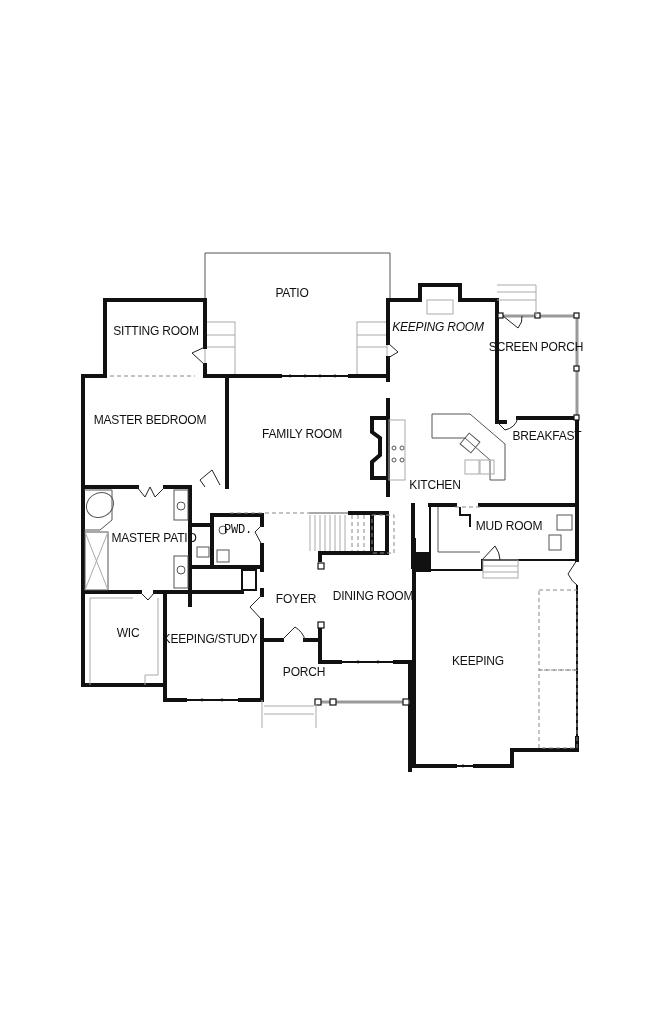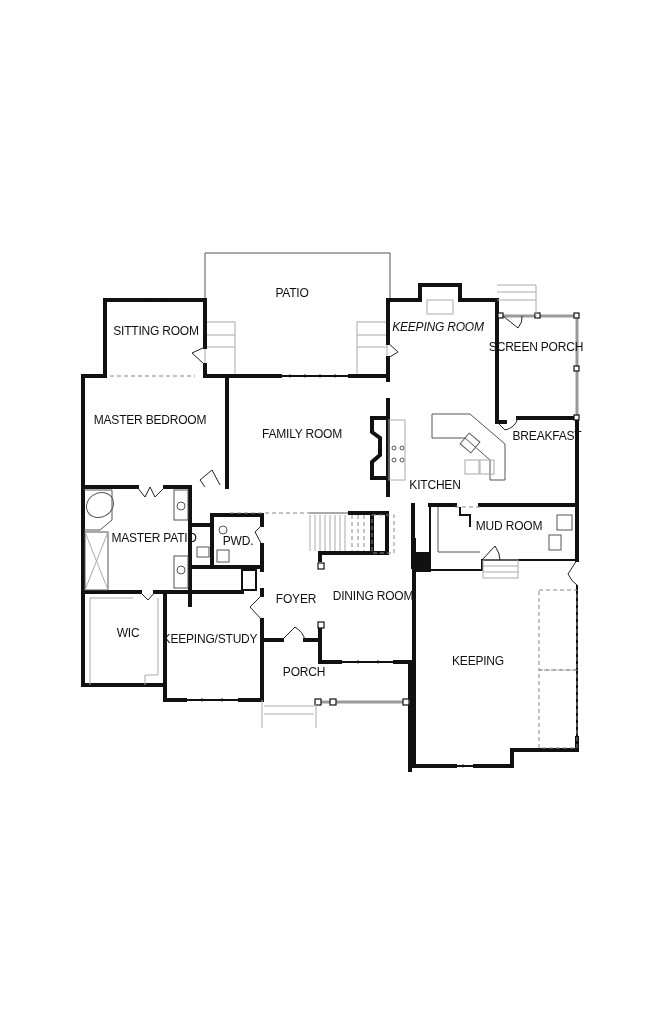--- a/index.html
+++ b/index.html
@@ -222,20 +222,20 @@
 
 <div class="label" style="left:292px;top:293px;">PATIO</div>
 <div class="label" style="left:156px;top:331px;text-align:center;">SITTING ROOM</div>
 <div class="label" style="left:438px;top:327px;font-style:italic;">KEEPING ROOM</div>
 <div class="label" style="left:536px;top:347px;">SCREEN PORCH</div>
 <div class="label" style="left:150px;top:420px;">MASTER BEDROOM</div>
 <div class="label" style="left:302px;top:434px;">FAMILY ROOM</div>
 <div class="label" style="left:520px;top:436px;margin-left:27px;">BREAKFAST</div>
 <div class="label" style="left:435px;top:485px;">KITCHEN</div>
 <div class="label" style="left:154px;top:538px;">MASTER PATIO</div>
-<div class="label" style="left:238px;top:541px;">PWD.</div>
+<div class="label" style="left:238px;top:530px;font-family:Liberation Mono, monospace;">PWD.</div>
 <div class="label" style="left:509px;top:526px;">MUD ROOM</div>
 <div class="label" style="left:296px;top:599px;">FOYER</div>
 <div class="label" style="left:373px;top:596px;">DINING ROOM</div>
 <div class="label" style="left:128px;top:633px;">WIC</div>
 <div class="label" style="left:210px;top:639px;">KEEPING/STUDY</div>
 <div class="label" style="left:478px;top:661px;">KEEPING</div>
 <div class="label" style="left:296px;top:672px;padding-left:16px;">PORCH</div>
 
 </body></html>

